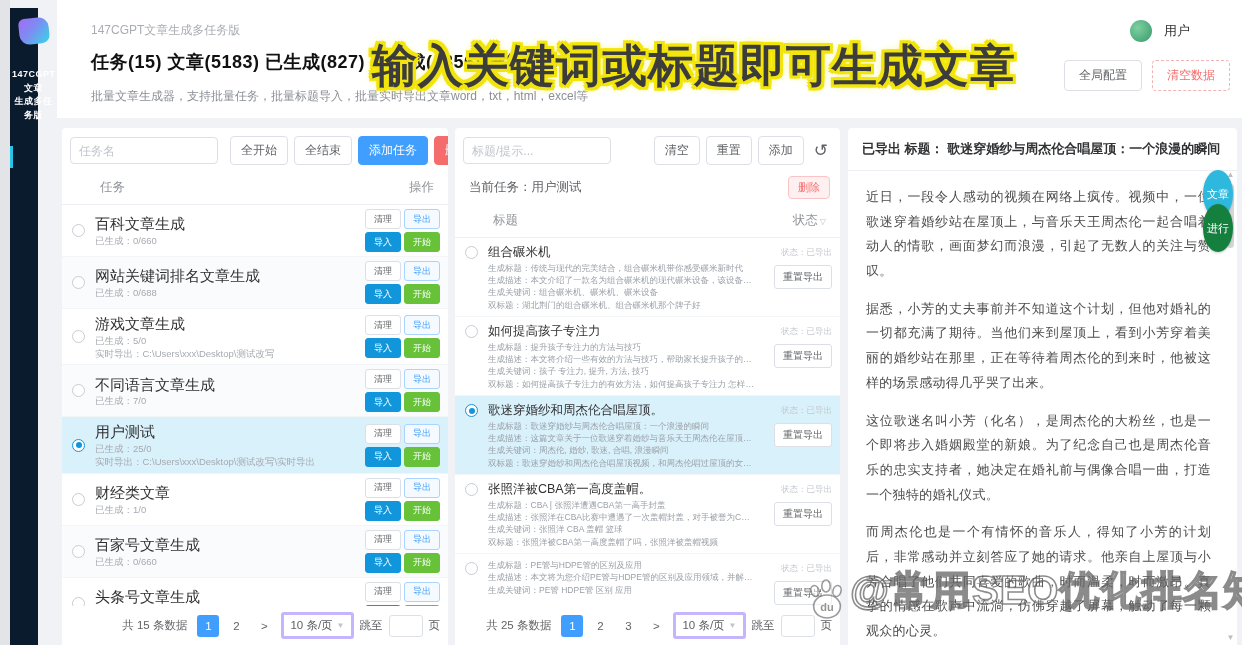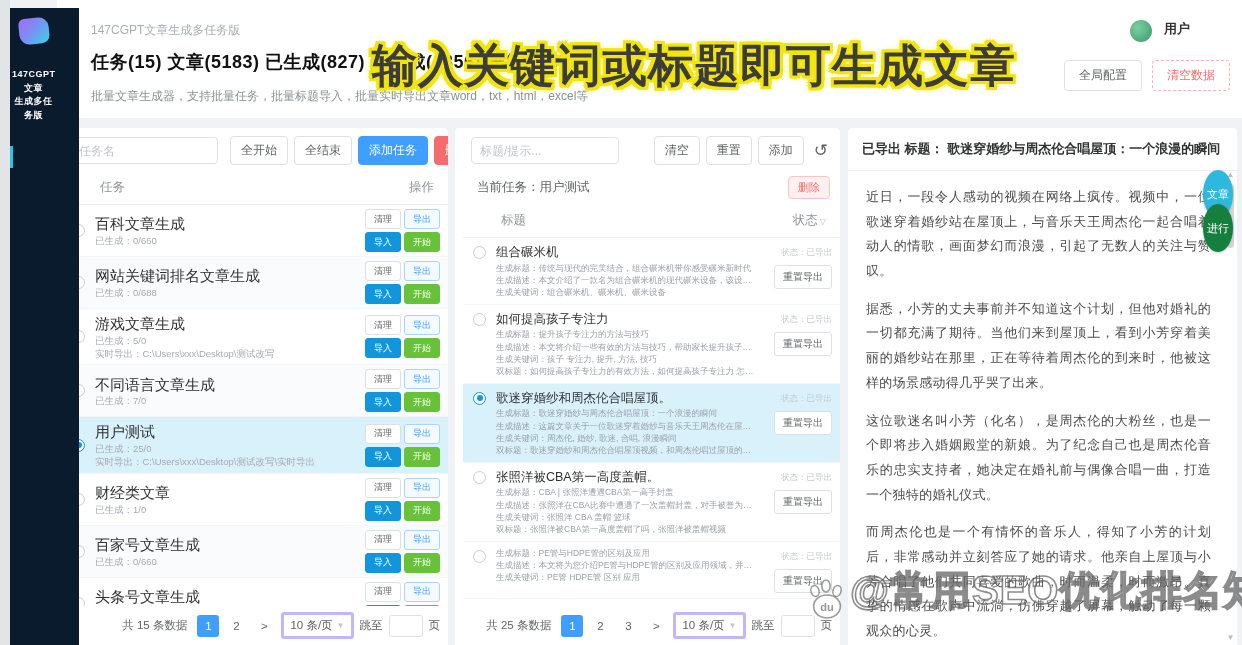--- a/index.html
+++ b/index.html
@@ -2,32 +2,32 @@
 <html><head>
 <meta charset="utf-8">
 <style>
   * { margin:0; padding:0; box-sizing:border-box; }
   html,body { width:1242px; height:645px; }
   body { font-family:"Liberation Sans","DejaVu Sans",sans-serif; background:#e9ebee; overflow:hidden; }
   .app { position:relative; width:1242px; height:645px; background:#f0f2f5; overflow:hidden; }
 
   
   .left-strip { position:absolute; left:0; top:0; width:10px; height:645px; background:#e2e4e8; }
-  .sidebar { position:absolute; left:10px; top:8px; width:69px; height:637px; background:#0b1b2e; z-index:5; }
+  .sidebar { position:absolute; left:10px; top:8px; width:28px; height:637px; background:#0b1b2e; z-index:5; }
   .logo { position:absolute; left:9px; top:10px; width:30px; height:26px;
           background:linear-gradient(135deg,#a26bf5 0%,#7d8df2 45%,#35d6e8 100%);
           border-radius:6px 10px 8px 10px; transform:rotate(-6deg); }
   .brand { position:absolute; top:60px; left:2px; width:43px; color:#fff; font-size:9px; font-weight:bold;
            text-align:center; line-height:1.5; letter-spacing:0.5px; }
   .sidebar-accent { position:absolute; left:0; top:138px; width:3px; height:22px; background:#27c4e8; }
 
   
   .topbar { position:absolute; left:57px; top:0; right:0; height:118px; background:#ffffff; }
   .app-title { position:absolute; left:34px; top:22px; font-size:12px; color:#a9adb3; }
-  .user { position:absolute; right:52px; top:20px; display:flex; align-items:flex-start; gap:12px; cursor:pointer;font-weight:bold; }
+  .user { position:absolute; right:52px; top:20px; display:flex; align-items:center; gap:12px; cursor:pointer; }
   .avatar { width:22px; height:22px; border-radius:50%; background:radial-gradient(circle at 35% 35%,#7fd0a0,#35996a); display:inline-block; }
   .user-label { font-size:13px; color:#333; }
   .stats-text { position:absolute; left:34px; top:50px; font-size:18px; font-weight:bold; color:#111; letter-spacing:0.5px; }
   .subtitle { position:absolute; left:34px; top:88px; font-size:12px; color:#8b8f96; }
   .banner { position:absolute; left:372px; top:36px; font-size:45px; font-weight:800; color:#3c3c3c; letter-spacing:1px; white-space:nowrap; z-index:6;
             text-shadow:-3px -3px 0 #f2e50b, 3px -3px 0 #f2e50b, -3px 3px 0 #f2e50b, 3px 3px 0 #f2e50b,
                         -3px 0 0 #f2e50b, 3px 0 0 #f2e50b, 0 -3px 0 #f2e50b, 0 3px 0 #f2e50b, 0 0 9px #f2e50b; }
   .top-actions { position:absolute; right:12px; top:60px; display:flex; gap:10px; }
 
   
@@ -36,21 +36,21 @@
   .btn.solid-blue { background:#409eff; border-color:#409eff; color:#fff; }
   .btn.solid-red { background:#f56c6c; border-color:#f56c6c; color:#fff; }
   .btn.danger-plain { background:#fef0f0; border:1px solid #fbc4c4; color:#f56c6c; padding:3px 9px; font-size:11px; }
   .btn.sm { padding:5px 10px; font-size:12px; }
 
   .refresh { font-size:17px; color:#606266; cursor:pointer; line-height:1; padding:2px 4px; }
 
   
   .panel { position:absolute; top:128px; bottom:0; background:#fff; border-radius:4px 4px 0 0; display:flex; flex-direction:column; overflow:hidden; }
   .panel-tasks { left:62px; width:386px; }
-  .panel-titles { left:455px; width:385px;padding-left:8px; }
+  .panel-titles { left:455px; width:385px; }
   .panel-article { left:848px; width:389px; }
 
   .toolbar { display:flex; align-items:center; gap:6px; padding:8px 8px 6px 8px; flex:0 0 auto; }
   .search-input { width:148px; height:27px; border:1px solid #dcdfe6; border-radius:4px; padding:0 8px; font-size:12px; color:#333; font-family:inherit; }
   .search-input::placeholder { color:#c0c4cc; }
   .toolbar .spacer { flex:1; }
 
   .thead { display:flex; justify-content:space-between; padding:8px 14px 8px 38px; font-size:12.5px; color:#909399; border-bottom:1px solid #ebeef5; flex:0 0 auto; }
   .filter-caret { font-size:8px; color:#c0c4cc; margin-left:2px; }
 
@@ -310,20 +310,21 @@
     </div>
     <div class="rows">
 
       <div class="yrow">
         <span class="radio"></span>
         <div class="yinfo">
           <div class="ytitle">组合碾米机</div>
           <div class="yline">生成标题：传统与现代的完美结合，组合碾米机带你感受碾米新时代</div>
           <div class="yline">生成描述：本文介绍了一款名为组合碾米机的现代碾米设备，该设备的特点和优势，并分</div>
           <div class="yline">生成关键词：组合碾米机、碾米机、碾米设备</div>
+          <div class="yline">双标题：湖北荆门的组合碾米机、组合碾米机那个牌子好</div>
         </div>
         <div class="ystatus">
           <div class="stat">状态：已导出</div>
           <button class="mini">重置导出</button>
         </div>
       </div>
 
       <div class="yrow">
         <span class="radio"></span>
         <div class="yinfo">

